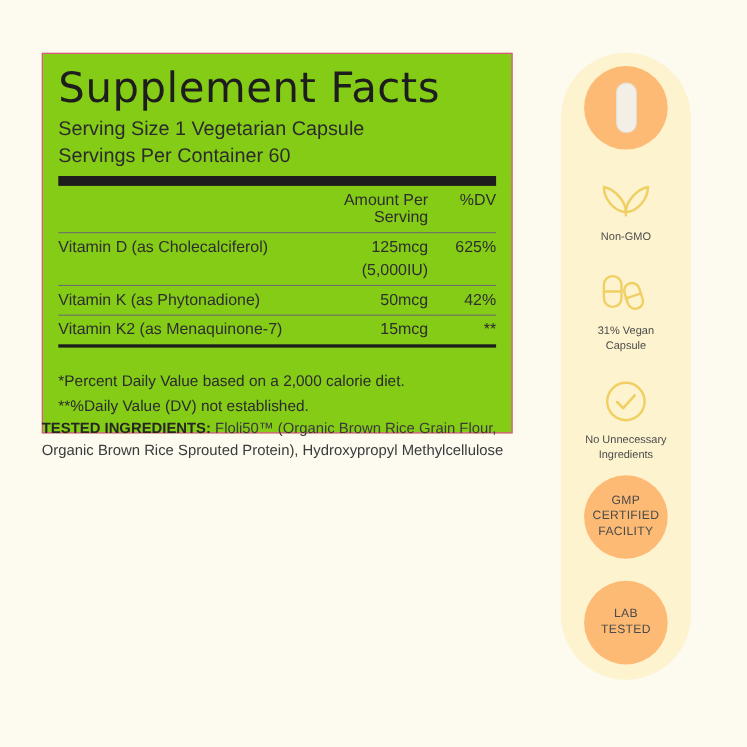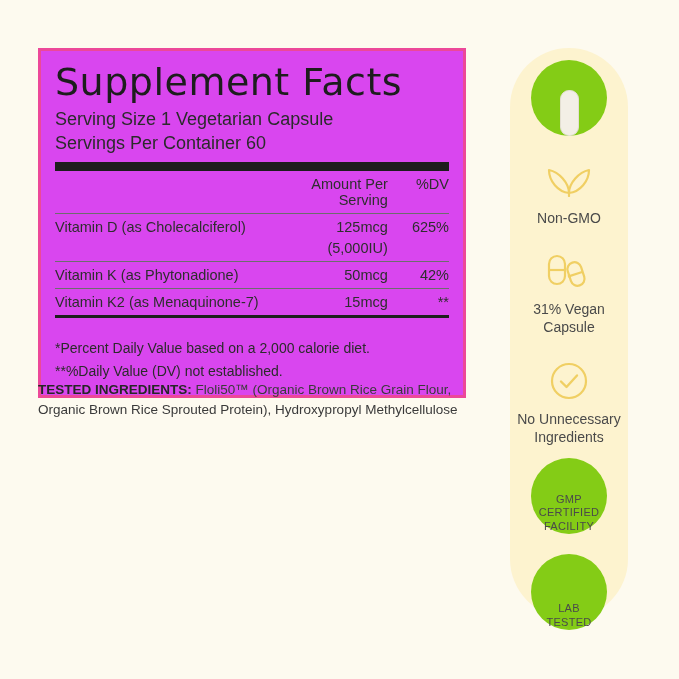--- a/index.html
+++ b/index.html
@@ -20,22 +20,22 @@
     width: 679px;
     height: 679px;
   }
 
   
   .facts-panel {
     position: absolute;
     left: 38px;
     top: 48px;
     width: 428px;
-    border: 3px solid #ec4899;
-    background: #d946ef;
+    border: 1px solid #ec4899;
+    background: #84cc16;
     box-sizing: border-box;
     padding: 10px 14px 14px 14px;
   }
   .facts-title {
     font-size: 38px;
     font-weight: 400;
     letter-spacing: 0.5px;
     color: #1d1d1d;
     line-height: 1.05;
     margin: 2px 0 4px 0;
@@ -110,39 +110,39 @@
     width: 104px;
     display: flex;
     flex-direction: column;
     align-items: center;
     margin-bottom: 6px;
   }
   .circle-white {
     width: 76px;
     height: 76px;
     border-radius: 50%;
-    background: #84cc16;
-    display: flex;
-    align-items: flex-end;
+    background: #fdba74;
+    display: flex;
+    align-items: center;
     justify-content: center;
     text-align: center;
     font-size: 11px;
     line-height: 1.25;
     color: #4a4a4a;
     letter-spacing: 0.3px;
   }
   .capsule-shape {
     width: 17px;
     height: 44px;
     border-radius: 9px;
     background: #f3efe6;
     border: 1px solid #e4dfd2;
   }
   .badge-label {
-    font-size: 14px;
+    font-size: 10px;
     line-height: 1.3;
     color: #4a4a4a;
     text-align: center;
     margin-top: 5px;
   }
   .icon-area {
     height: 48px;
     display: flex;
     align-items: center;
     justify-content: center;

